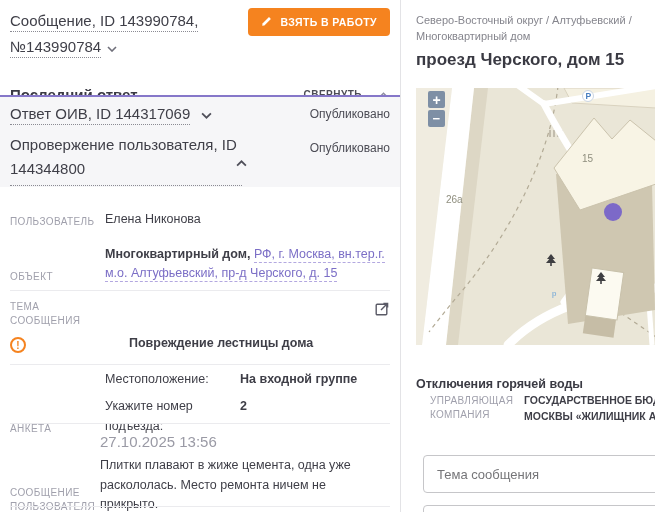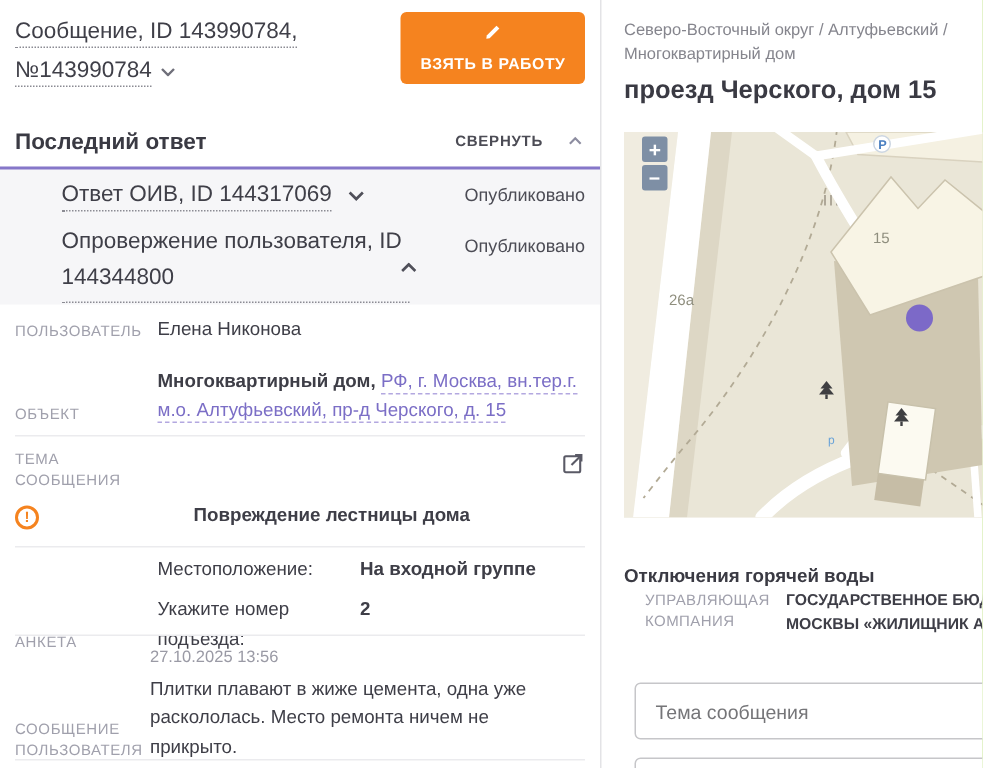--- a/index.html
+++ b/index.html
@@ -9,27 +9,27 @@
 
   
   .left-panel { position:absolute; left:0; top:0; width:400px; height:512px; background:#fff; }
 
   .lp-header { position:absolute; left:10px; top:8px; right:10px; display:flex; justify-content:space-between; align-items:flex-start; }
   .lp-title { font-size:15px; font-weight:500; line-height:26px; color:#3f3f48; max-width:255px; cursor:pointer; }
   .dotted-u { border-bottom:1px dotted #8b8b93; padding-bottom:2px; }
   .chev { display:inline-block; margin-left:6px; }
 
   .take-btn { display:flex; align-items:center; gap:7px; background:#f5831f; color:#fff; border:none; border-radius:4px;
-              padding:7px 13px; font-size:10.5px; font-weight:700; letter-spacing:.4px; font-family:"Liberation Sans",sans-serif; cursor:pointer;flex-direction:column; }
+              padding:7px 13px; font-size:10.5px; font-weight:700; letter-spacing:.4px; font-family:"Liberation Sans",sans-serif; cursor:pointer; }
 
   .lp-sechead { position:absolute; left:10px; right:12px; top:86px; display:flex; justify-content:space-between; align-items:center; }
   .lp-sechead h2 { font-size:15px; font-weight:700; color:#3a3a43; }
   .collapse { font-size:10px; font-weight:700; letter-spacing:.5px; color:#4c4c55; cursor:pointer; display:flex; align-items:center; gap:17px; }
 
-  .replies { position:absolute; left:0; right:0; top:111px; height:92px; background:#f6f6f8; border-top:2px solid #8677c9;padding-left:31px; }
+  .replies { position:absolute; left:0; right:0; top:95px; height:92px; background:#f6f6f8; border-top:2px solid #8677c9; }
   .reply-row1 { position:relative; height:34px; padding:8px 10px 0 10px; display:flex; justify-content:space-between; align-items:flex-start; }
   .reply-title { font-size:15px; color:#3f3f48; }
   .reply-status { font-size:12px; color:#4c4c55; padding-top:2px; }
   .reply-row2 { position:relative; height:56px; }
   .reply-row2 .rt-wrap { position:absolute; left:10px; top:2px; max-width:232px; display:inline-block; border-bottom:1px dotted #8b8b93; padding-bottom:4px; font-size:15px; line-height:24px; color:#3f3f48; }
   .reply-row2 .chev-up { position:absolute; left:236px; top:22px; }
   .reply-row2 .reply-status { position:absolute; right:10px; top:8px; }
 
   .field-row { position:absolute; left:10px; right:10px; display:flex; align-items:flex-end; }
   .f-label { width:95px; flex:0 0 95px; font-size:10px; letter-spacing:.4px; color:#a0a0ac; padding-top:3px; line-height:14px; }
@@ -40,21 +40,21 @@
 
   .warn-ic { width:16px; height:16px; border:2px solid #f5831f; border-radius:50%; color:#f5831f; font-size:10px; font-weight:700;
              display:flex; align-items:center; justify-content:center; margin-top:9px; }
   .topic-row .f-value { display:flex; justify-content:space-between; align-items:flex-start; }
   .ext-ic { margin-left:10px; margin-top:1px; cursor:pointer; flex:0 0 auto; }
 
   .qa { display:flex; }
   .qa .q { width:135px; flex:0 0 135px; }
   .qa .a { font-weight:700; }
   .qa + .qa { margin-top:8px; }
-  .msg-date { color:#9a9aa5; font-size:11px; margin-bottom:3px; }
+  .msg-date { color:#9a9aa5; font-size:15px; margin-bottom:3px; }
   .msg-text { max-width:264px; }
 
   
   .right-panel { position:absolute; left:400px; top:0; width:255px; height:512px; border-left:1px solid #e3e3e6; background:#fff; }
   .breadcrumb { position:absolute; left:15px; top:12px; width:228px; font-size:11px; line-height:16px; color:#85858d; }
   .rp-title { position:absolute; left:15px; top:50px; font-size:17px; font-weight:700; color:#3a3a43; }
   .map-wrap { position:absolute; left:15px; top:88px; width:240px; height:257px; overflow:hidden; background:#eae6d7; }
   .hotwater { position:absolute; left:15px; top:353px; font-size:12.5px; font-weight:700; color:#3a3a43;margin-top:24px; }
   .mc-row { position:absolute; left:29px; right:0; top:392px; display:flex; align-items:flex-start; }
   .mc-label { width:94px; flex:0 0 94px; font-size:10px; letter-spacing:.3px; line-height:14px; color:#a0a0ac; padding-top:2px; }

